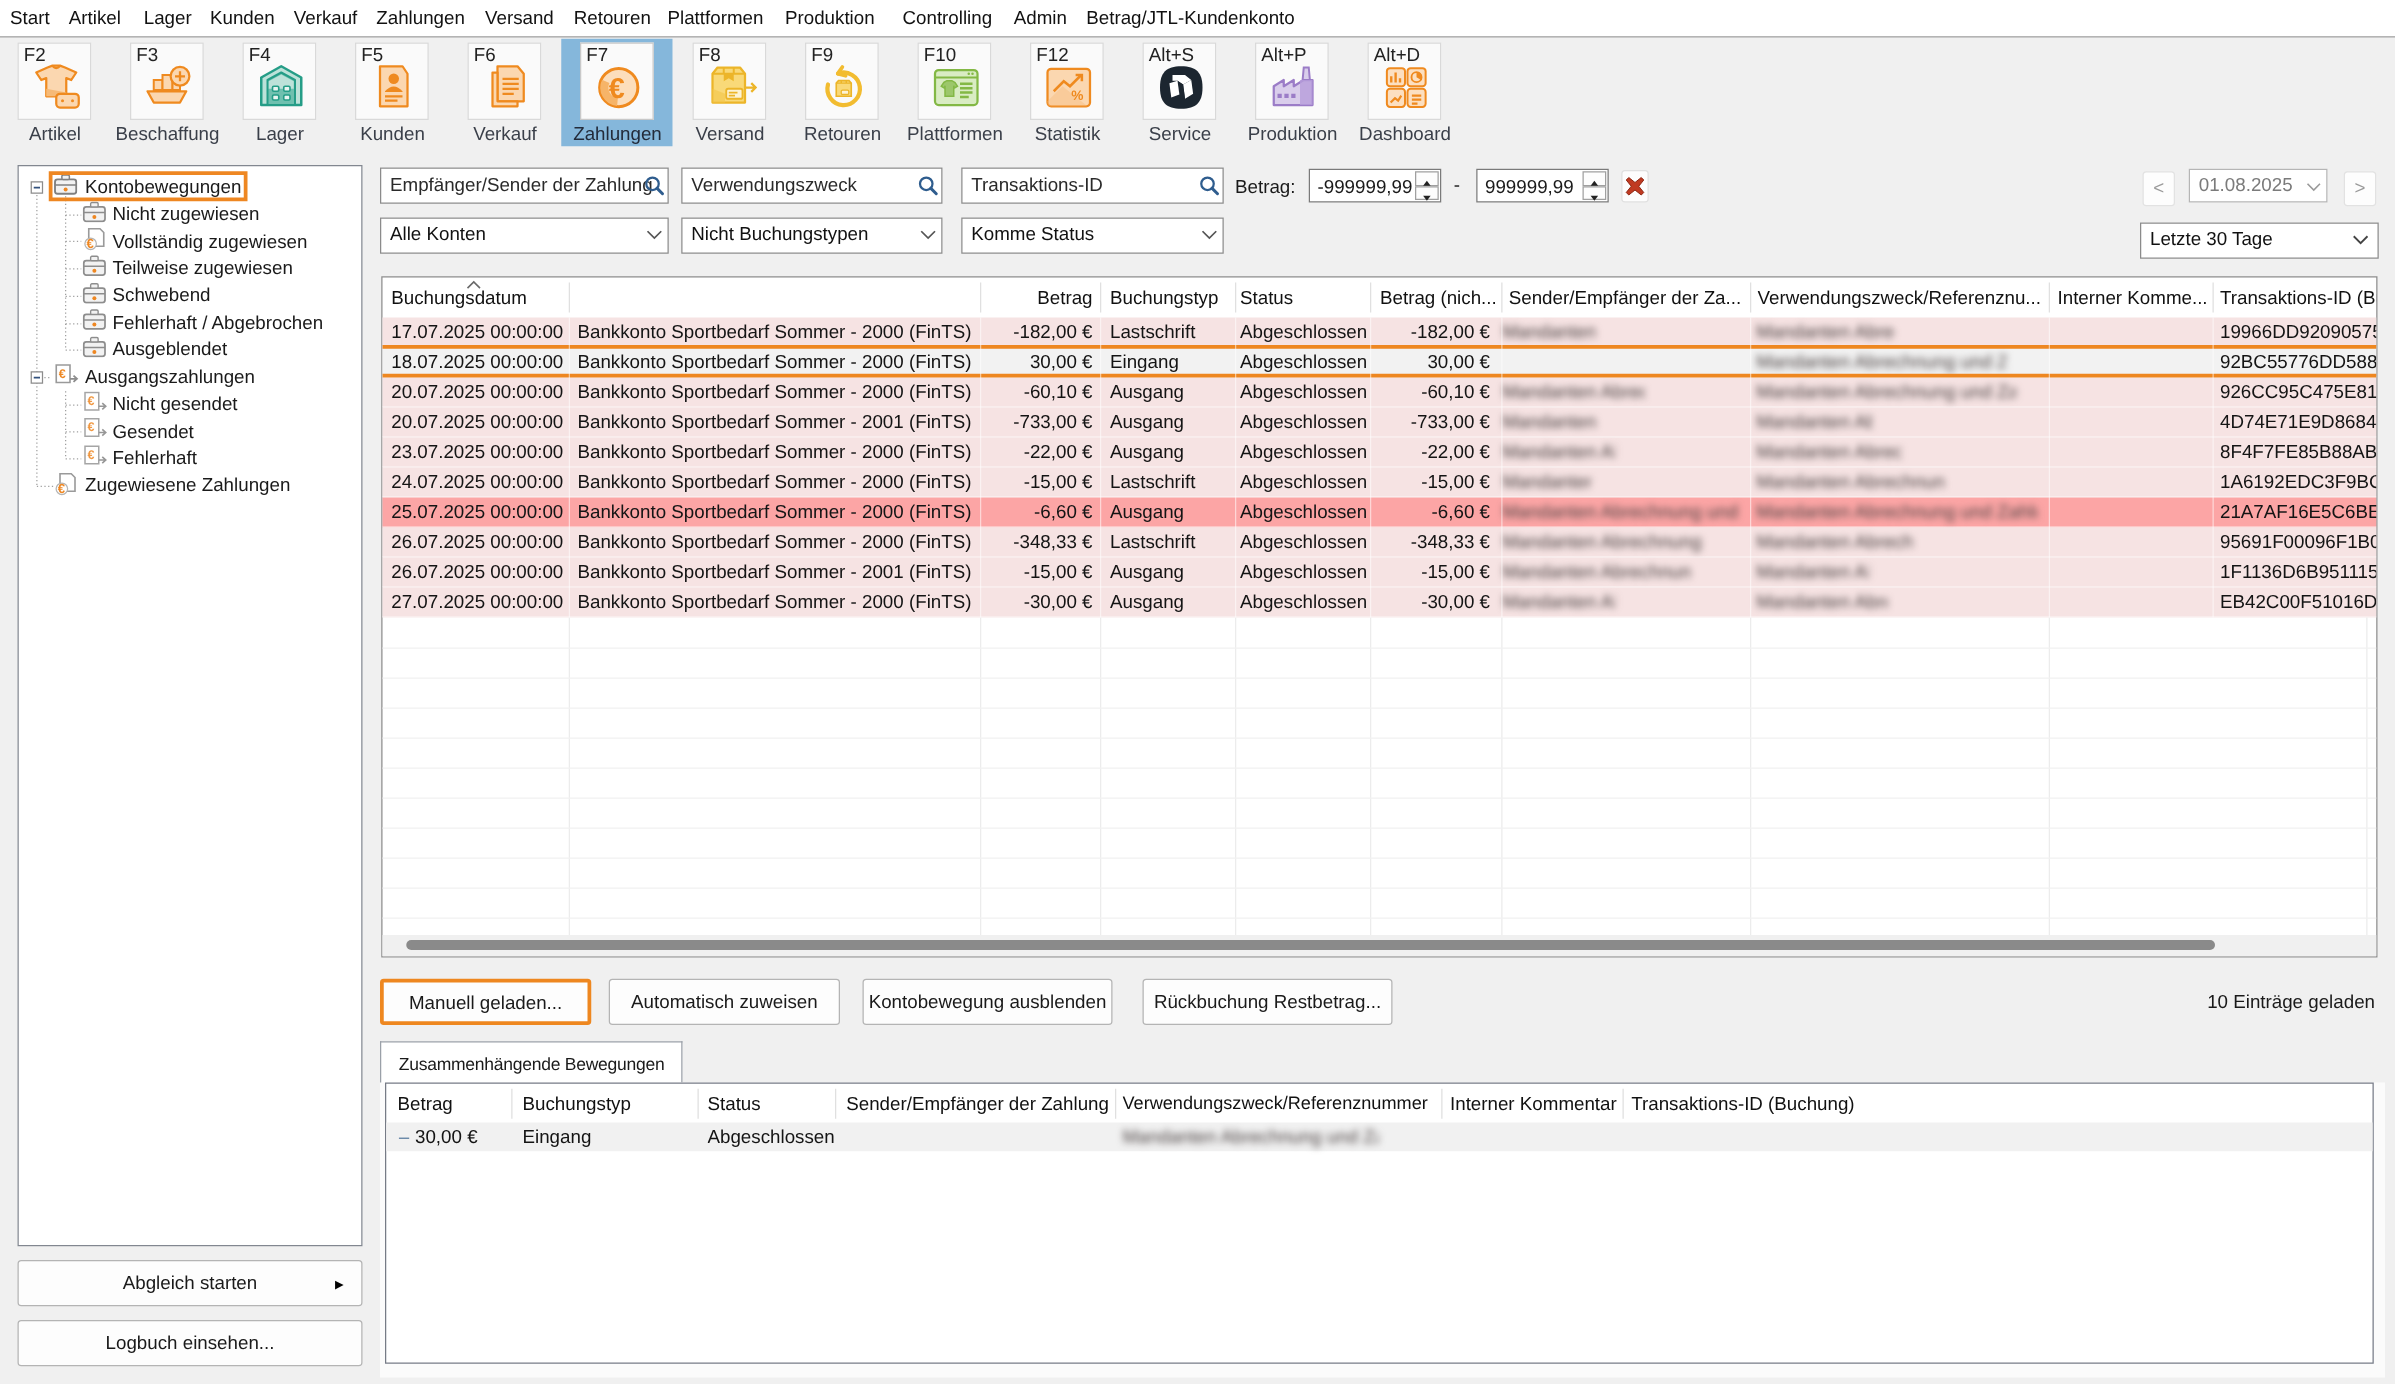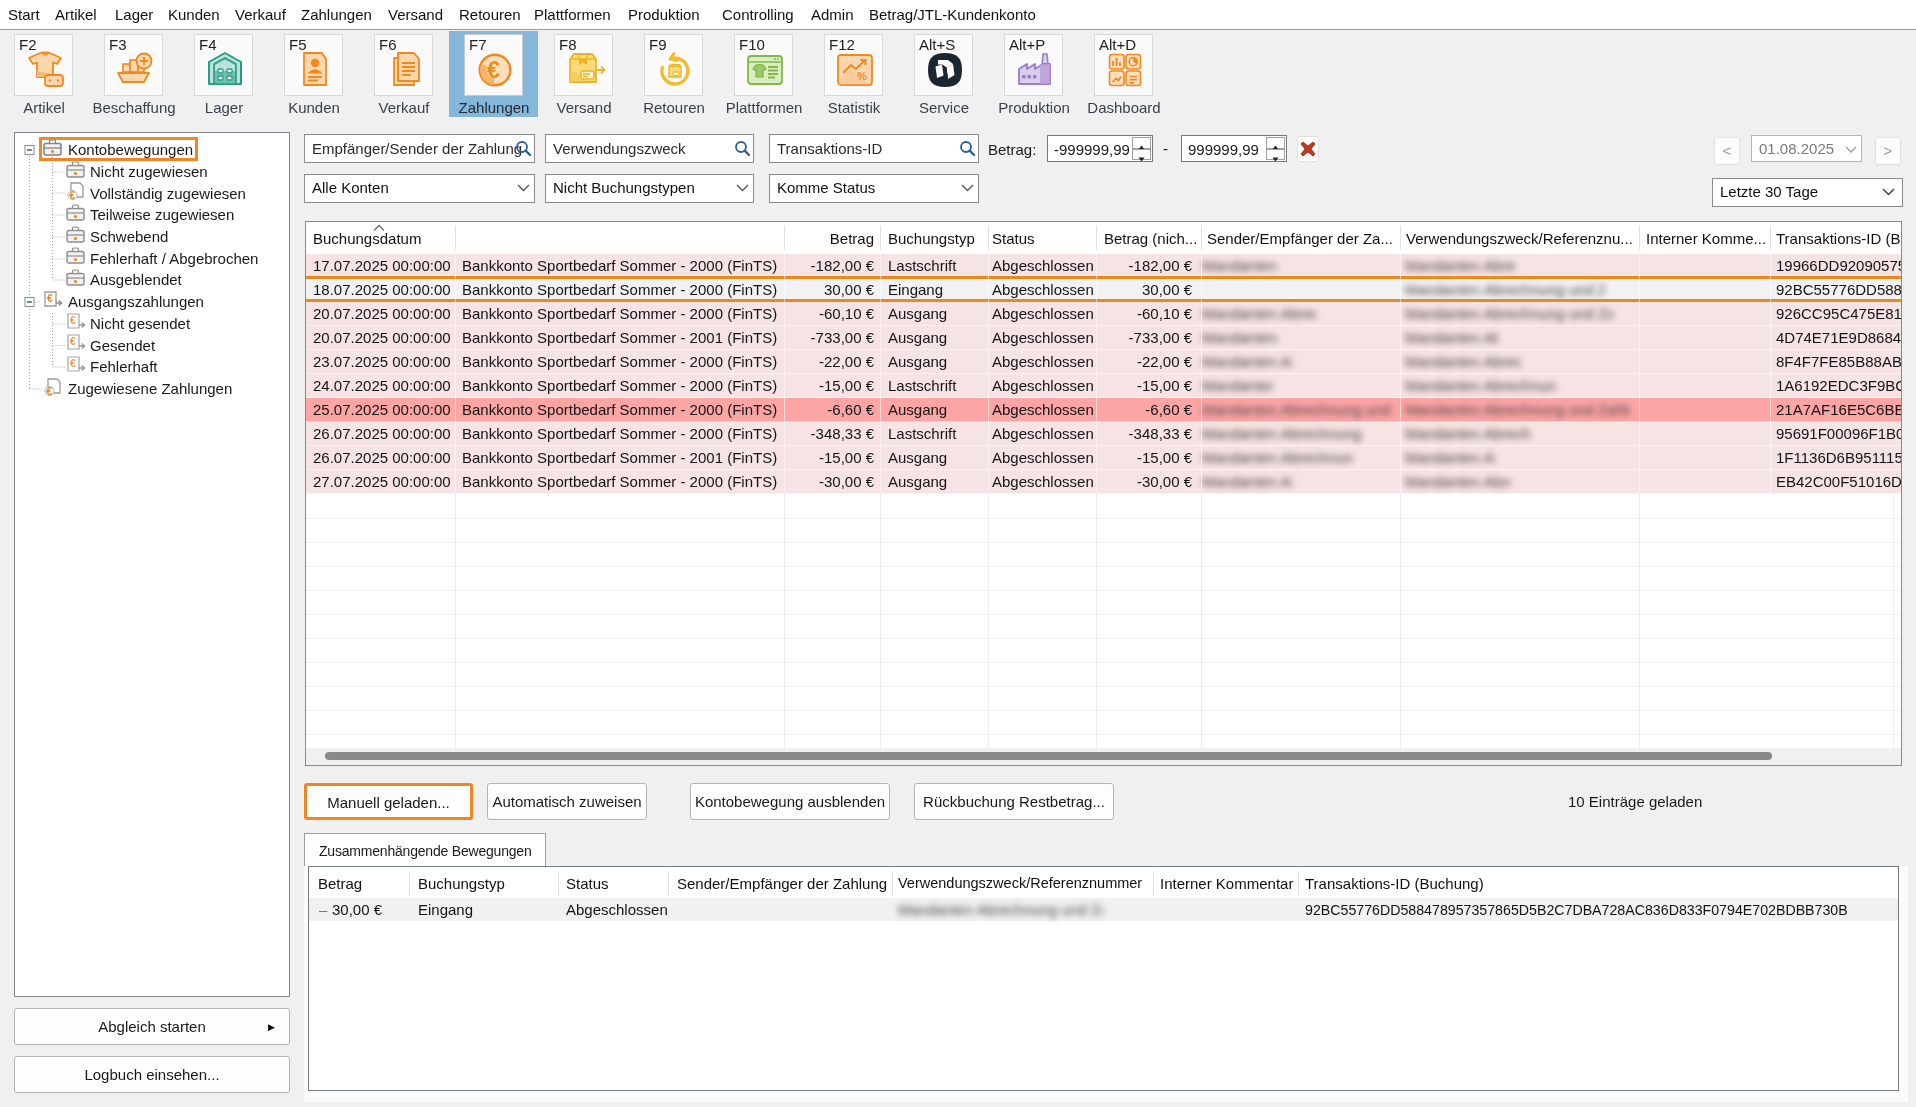--- a/index.html
+++ b/index.html
@@ -553,24 +553,24 @@
  <div class="abs" style="left:0;top:488px;width:1595px;height:1px;background:#f1f1f1"></div>
  <div class="abs" style="left:0;top:512px;width:1595px;height:1px;background:#f1f1f1"></div>
 
  <div class="abs" style="left:0; top:526px; width:1595px; height:17px; background:#f0f0f0;"></div>
  <div class="abs" style="left:19px; top:530px; width:1447px; height:8px; background:#8a8a8a; border-radius:4px;"></div>
 
  <div class="abs" style="left:0; top:54px; width:1595px; height:26px; border-top:3px solid #ee8720; border-bottom:3px solid #ee8720;"></div>
 </div>
 
 <div class="btn" style="left:304px; top:783px; width:169px; height:37px; line-height:33px; border:3px solid #ee8720;">Manuell geladen...</div>
-<div class="btn" style="left:487px; top:783px; width:160px; height:37px; line-height:35px;">Automatisch zuweisen</div>
+<div class="btn" style="left:487px; top:783px; width:185px; height:37px; line-height:35px;">Automatisch zuweisen</div>
 <div class="btn" style="left:690px; top:783px; width:200px; height:37px; line-height:35px;">Kontobewegung ausblenden</div>
 <div class="btn" style="left:914px; top:783px; width:200px; height:37px; line-height:35px;">Rückbuchung Restbetrag...</div>
-<div class="abs" style="left:1568px; top:793px; width:300px; text-align:left;">10 Einträge geladen</div>
+<div class="abs" style="left:1600px; top:793px; width:300px; text-align:right;">10 Einträge geladen</div>
 
 <div class="abs" style="left:304px; top:833px; width:242px; height:34px; background:#fff; border:1px solid #9aa0a8; border-bottom:none;">
   <div class="abs" style="left:14px; top:9px; font-size:14px; letter-spacing:-0.2px; white-space:nowrap;">Zusammenhängende Bewegungen</div>
 </div>
 
 <div class="abs" style="left:304px; top:866px; width:1604px; height:236px; background:#fbfbfb;"></div>
 <div id="btable">
  <div class="bhcell" style="left:9px; width:90px">Betrag</div>
  <div class="bhcell" style="left:109px; width:140px">Buchungstyp</div>
  <div class="bhcell" style="left:257px; width:100px">Status</div>
@@ -583,15 +583,14 @@
     <div class="hvline" style="left:359px"></div>
     <div class="hvline" style="left:583px"></div>
     <div class="hvline" style="left:844px"></div>
     <div class="hvline" style="left:989px"></div>
  <div class="abs" style="left:0; top:31px; width:1589px; height:23px; background:#f1f1f1;">
    <div class="mcell" style="left:10px; width:14px; color:#5b7da0;">–</div>
    <div class="mcell" style="left:23px; width:75px;">30,00 €</div>
    <div class="mcell" style="left:109px; width:140px;">Eingang</div>
    <div class="mcell" style="left:257px; width:110px;">Abgeschlossen</div>
    <div class="mcell blur" style="left:589px; width:205px;">Mandanten Abrechnung und Zahl</div>
-   <div class="mcell" style="left:996px; width:590px; font-size:14.2px;">92BC55776DD588478957357865D5B2C7DBA728AC836D833F0794E702BDBB730B</div>
  </div>
 </div>
 
 </body></html>

